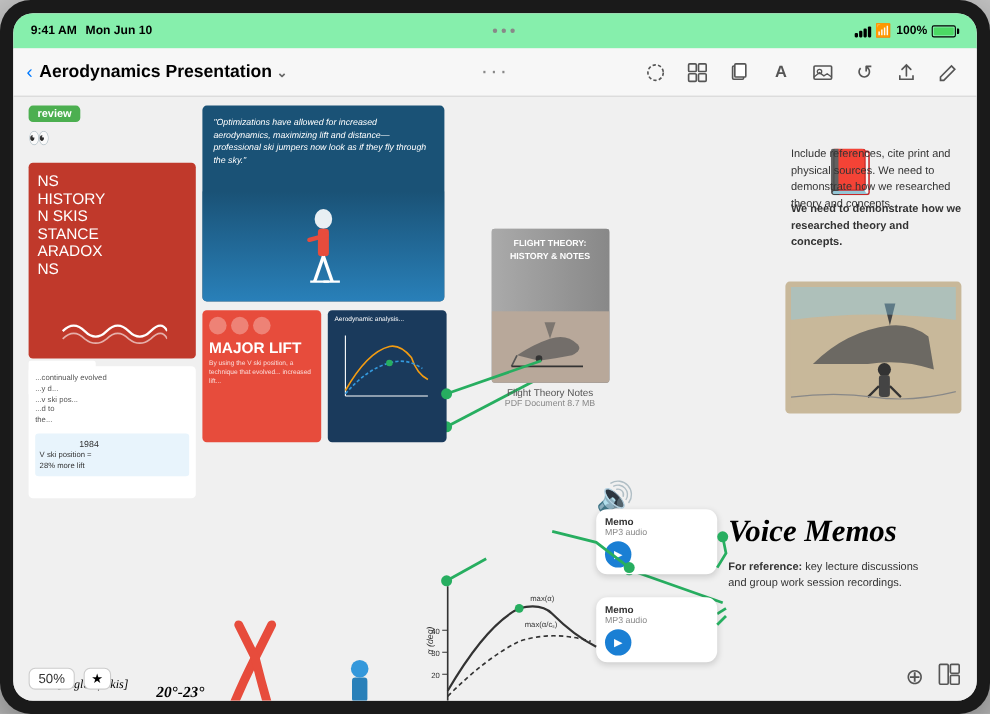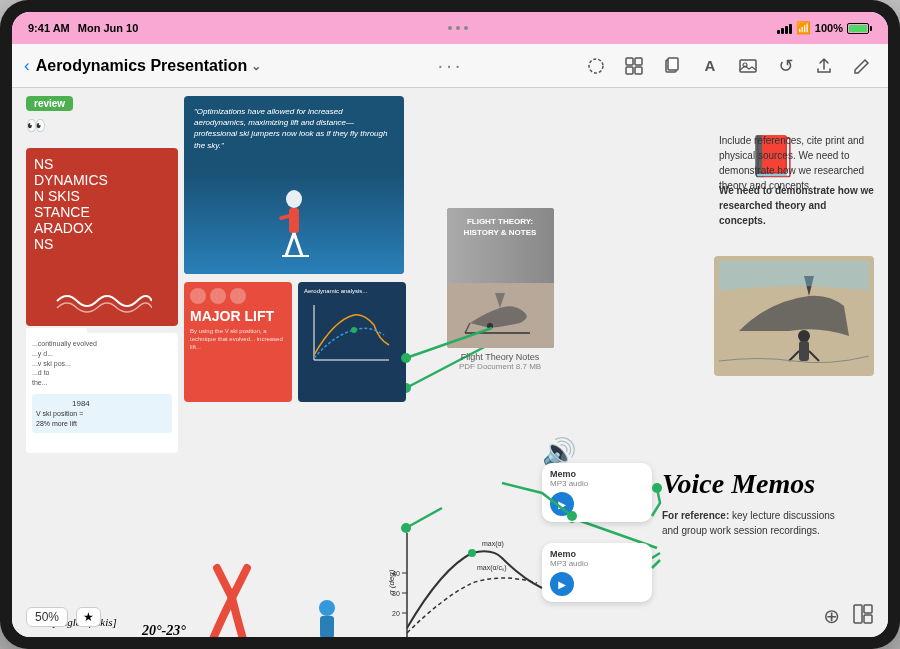--- a/index.html
+++ b/index.html
@@ -25,21 +25,21 @@
       height: 100%;
       background: #f0f0f0;
       border-radius: 18px;
       overflow: hidden;
       position: relative;
       display: flex;
       flex-direction: column;
     }
     
     .status-bar {
-      background: #f9a8d4;
+      background: #86efac;
       height: 22px;
       display: flex;
       justify-content: space-between;
       align-items: center;
       padding: 16px 16px;
       font-size: 11px;
       font-weight: 600;
       color: #000;
       flex-shrink: 0;
     }
@@ -379,21 +379,21 @@
 
         <line x1="640" y1="470" x2="648" y2="465" stroke="#27ae60" stroke-width="2.5"></line>
       </svg>
 
       <div class="review-tag">review</div>
       <div class="review-emoji">👀</div>
 
       <div class="slide-red-left" style="top:60px; left:14px;">
         <div style="color:white; font-size:14px; font-weight:400; padding:8px; line-height:1.15;">
           <div>NS</div>
-          <div>DYNAMICS</div>
+          <div>HISTORY</div>
           <div>N SKIS</div>
           <div>STANCE</div>
           <div>ARADOX</div>
           <div>NS</div>
         </div>
         <div style="position:absolute;bottom:10px;left:0;right:0;display:flex;justify-content:center;">
           <svg width="100" height="30" viewBox="0 0 100 30">
             <path d="M5,15 Q15,5 25,15 Q35,25 45,15 Q55,5 65,15 Q75,25 85,15 Q95,5 100,15" stroke="white" stroke-width="2" fill="none"></path>
             <path d="M5,22 Q15,12 25,22 Q35,30 45,22 Q55,12 65,22 Q75,30 85,22 Q95,12 100,22" stroke="white" stroke-width="1.5" fill="none" opacity="0.6"></path>
           </svg>

